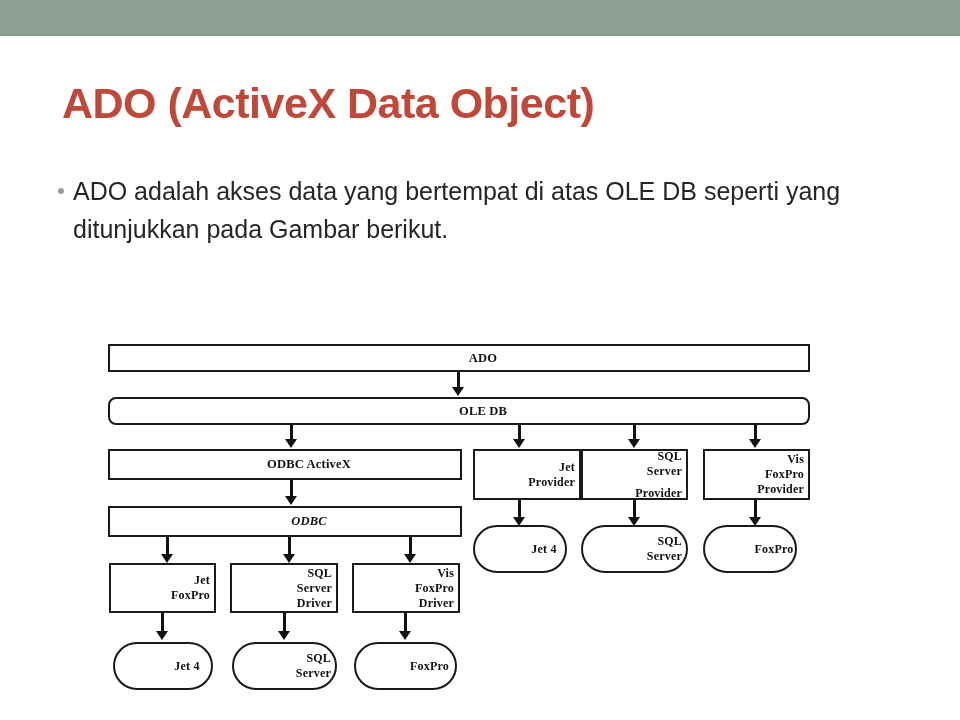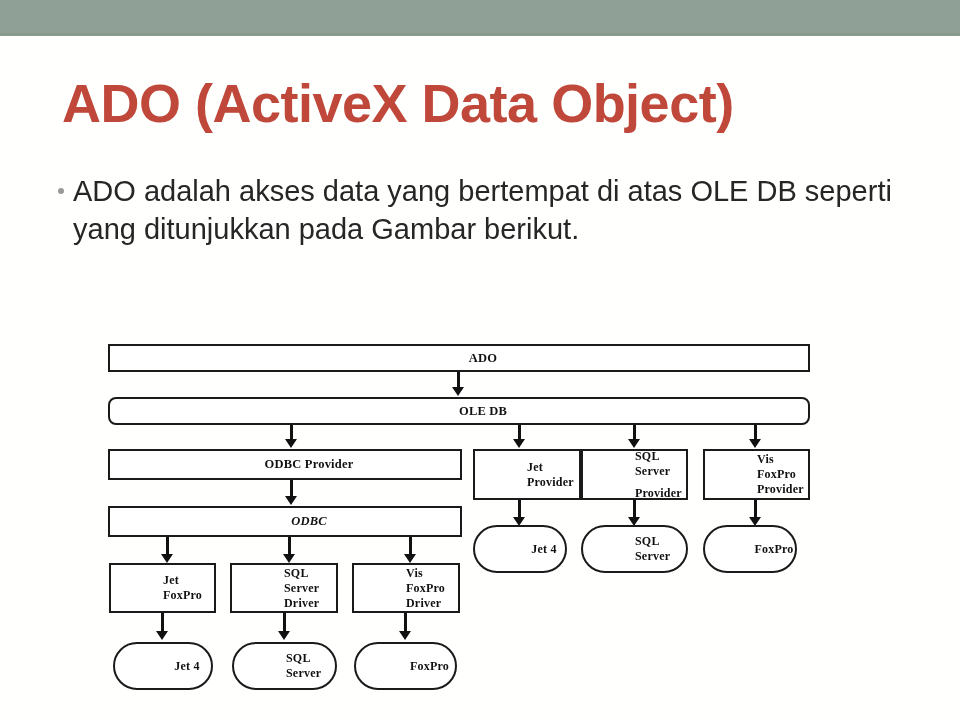--- a/index.html
+++ b/index.html
@@ -21,58 +21,58 @@
     position:absolute;left:0;top:33px;width:960px;height:3px;
     background:#879A8E;
   }
 
   
   #title{
     position:absolute;left:62px;top:78px;width:860px;
     color:#C0483B;
     font-family:"Liberation Sans", sans-serif;
     font-weight:bold;
-    font-size:54px;
+    font-size:43px;
     line-height:50px;
     letter-spacing:-0.5px;
     white-space:nowrap;
   }
 
   
   #bullet-row{
     position:absolute;left:58px;top:172px;width:880px;
     display:flex;align-items:flex-start;
   }
   #bullet-dot{
     width:6px;height:6px;border-radius:50%;
     background:#9A9A9A;
     margin-top:16px;margin-right:9px;flex:0 0 auto;
   }
   #bullet-text{
     color:#262626;
     font-family:"Liberation Sans", sans-serif;
-    font-size:29px;
+    font-size:25px;
     line-height:38px;
     font-weight:normal;
   }
 
   
   #diagram{
     position:absolute;left:0;top:0;width:960px;height:720px;
     pointer-events:none;
   }
   .node{
     position:absolute;
     box-sizing:border-box;
     background:#FFFFFF;
     border:2px solid #1A1A1A;
     display:flex;
     align-items:center;
     justify-content:center;
-    text-align:left;
+    text-align:right;
     font-family:"Liberation Serif", serif;
     font-weight:bold;
     font-size:12px;
     line-height:15px;
     color:#111111;
     letter-spacing:0.2px;
     pointer-events:auto;
     padding-left:48px;
   }
   .node.bar{font-size:12.5px;}
@@ -127,21 +127,21 @@
     <div class="vline" style="left:518px;top:425px;height:16px;"></div>
     <div class="ahead" style="left:513px;top:439px;"></div>
 
     <div class="vline" style="left:633px;top:425px;height:16px;"></div>
     <div class="ahead" style="left:628px;top:439px;"></div>
 
     <div class="vline" style="left:754px;top:425px;height:16px;"></div>
     <div class="ahead" style="left:749px;top:439px;"></div>
 
     <div class="node bar" style="left:108px;top:449px;width:354px;height:31px;">
-      <div class="lbl">ODBC Provider</div>
+      <div class="lbl">ODBC ActiveX</div>
     </div>
 
     <div class="vline" style="left:290px;top:480px;height:17px;"></div>
     <div class="ahead" style="left:285px;top:496px;"></div>
 
     <div class="node" style="left:473px;top:449px;width:108px;height:51px;">
       <div class="lbl">Jet Provider</div>
     </div>
 
     <div class="node spaced" style="left:581px;top:449px;width:107px;height:51px;">

